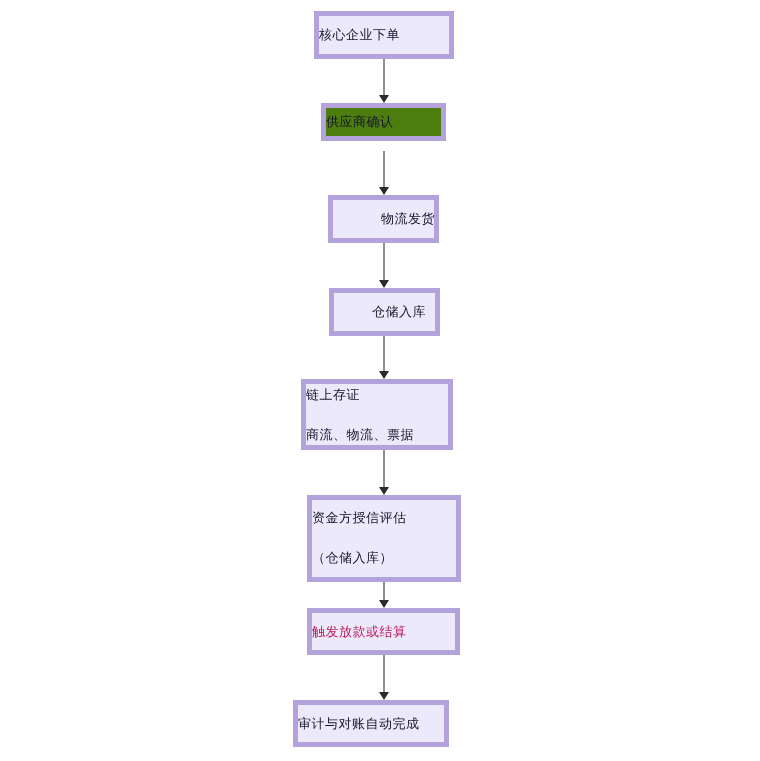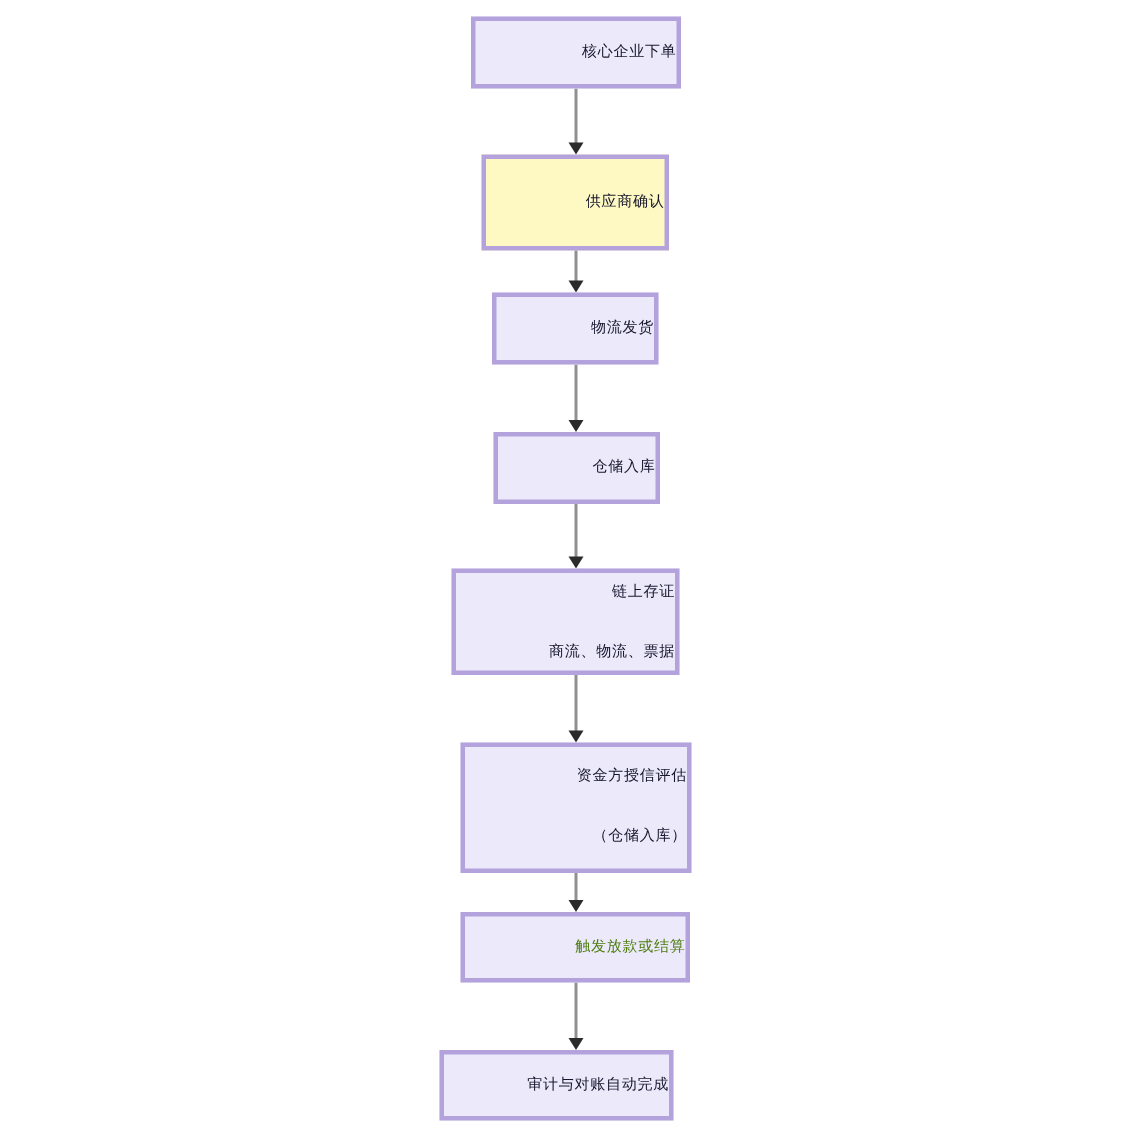--- a/index.html
+++ b/index.html
@@ -16,27 +16,27 @@
   #flowchart {
     position: relative;
     width: 760px;
     height: 761px;
     background: #ffffff;
   }
   .node {
     position: absolute;
     box-sizing: border-box;
     background: #ece9fb;
-    border: 3px solid #f97316;
+    border: 5px solid #f97316;
     display: flex;
     flex-direction: column;
-    align-items: flex-end;
+    align-items: flex-start;
     justify-content: center;
     color: #15152b;
-    font-size: 10px;
+    font-size: 13px;
     line-height: 24px;
     letter-spacing: 0.5px;
     text-align: center;
     white-space: nowrap;
   }
   .node .line2 {
     display: block;
     margin-top: 16px;
   }
   .connector {
@@ -90,36 +90,36 @@
       <div class="stem" style="height: 39px; background: rgb(144, 144, 144);"></div>
       <div class="head" style="top: 38px; border-top-color: rgb(43, 43, 43);"></div>
     </div>
     <div class="connector" style="left: 384px; top: 655px; height: 45px;">
       <div class="stem" style="height: 38px; background: rgb(144, 144, 144);"></div>
       <div class="head" style="top: 37px; border-top-color: rgb(43, 43, 43);"></div>
     </div>
     <div class="node" style="left: 314px; top: 11px; width: 140px; height: 48px; background: rgb(236, 233, 251); border-color: rgb(180, 162, 221); color: rgb(21, 21, 43);">
       <span>核心企业下单</span>
     </div>
-    <div class="node" style="left: 321px; top: 103px; width: 125px; height: 64px; background: #fef9c3; border-color: rgb(180, 162, 221); color: rgb(21, 21, 43);">
+    <div class="node" style="left: 321px; top: 103px; width: 125px; height: 38px; background: #4d7c0f; border-color: rgb(180, 162, 221); color: rgb(21, 21, 43);">
       <span>供应商确认</span>
     </div>
-    <div class="node" style="left: 328px; top: 195px; width: 111px; height: 48px; background: rgb(236, 233, 251); border-color: rgb(180, 162, 221); color: rgb(21, 21, 43);">
+    <div class="node" style="left: 328px; top: 195px; width: 111px; height: 48px; background: rgb(236, 233, 251); border-color: rgb(180, 162, 221); color: rgb(21, 21, 43); padding-left: 48px;">
       <span>物流发货</span>
     </div>
     <div class="node" style="left: 329px; top: 288px; width: 111px; height: 48px; background: rgb(236, 233, 251); border-color: rgb(180, 162, 221); color: rgb(21, 21, 43); padding-left: 38px;">
       <span>仓储入库</span>
     </div>
     <div class="node" style="left: 301px; top: 379px; width: 152px; height: 71px; background: rgb(236, 233, 251); border-color: rgb(180, 162, 221); color: rgb(21, 21, 43);">
       <span>链上存证</span>
       <span class="line2">商流、物流、票据</span>
     </div>
     <div class="node" style="left: 307px; top: 495px; width: 154px; height: 87px; background: rgb(236, 233, 251); border-color: rgb(180, 162, 221); color: rgb(21, 21, 43); font-family: Liberation Mono, monospace;">
       <span>资金方授信评估</span>
       <span class="line2">（仓储入库）</span>
     </div>
-    <div class="node" style="left: 307px; top: 608px; width: 153px; height: 47px; background: rgb(236, 233, 251); border-color: rgb(180, 162, 221); color: #4d7c0f;">
+    <div class="node" style="left: 307px; top: 608px; width: 153px; height: 47px; background: rgb(236, 233, 251); border-color: rgb(180, 162, 221); color: #be185d;">
       <span>触发放款或结算</span>
     </div>
     <div class="node" style="left: 293px; top: 700px; width: 156px; height: 47px; background: rgb(236, 233, 251); border-color: rgb(180, 162, 221); color: rgb(21, 21, 43);">
       <span>审计与对账自动完成</span>
     </div>
   </div>
 
 </body></html>

